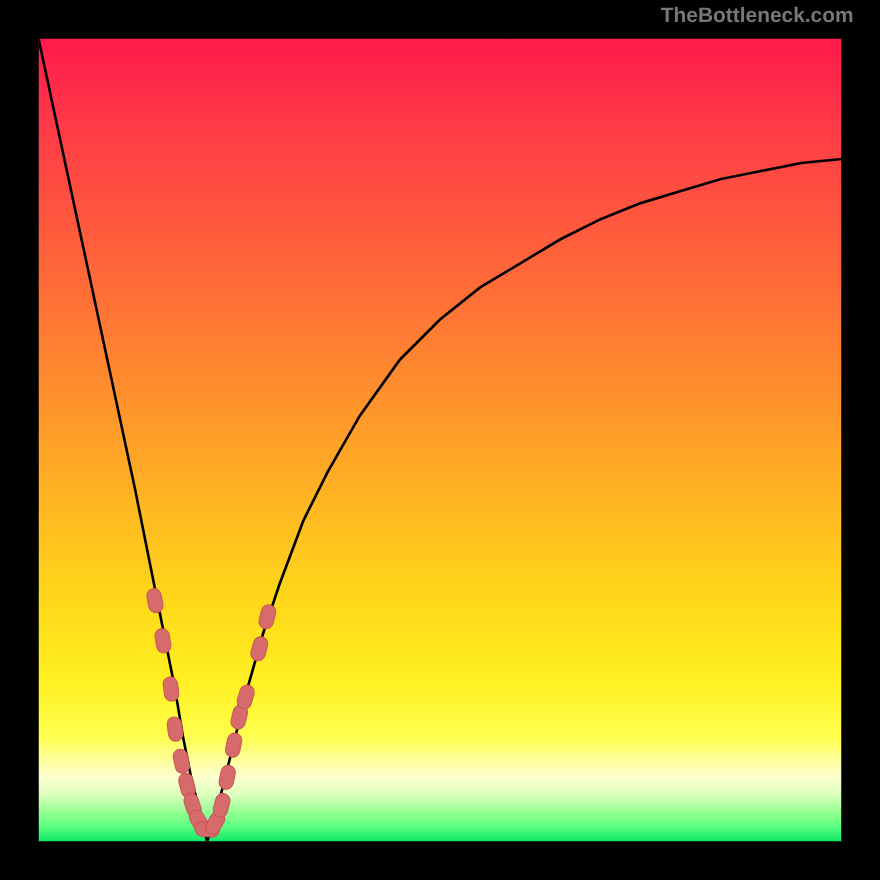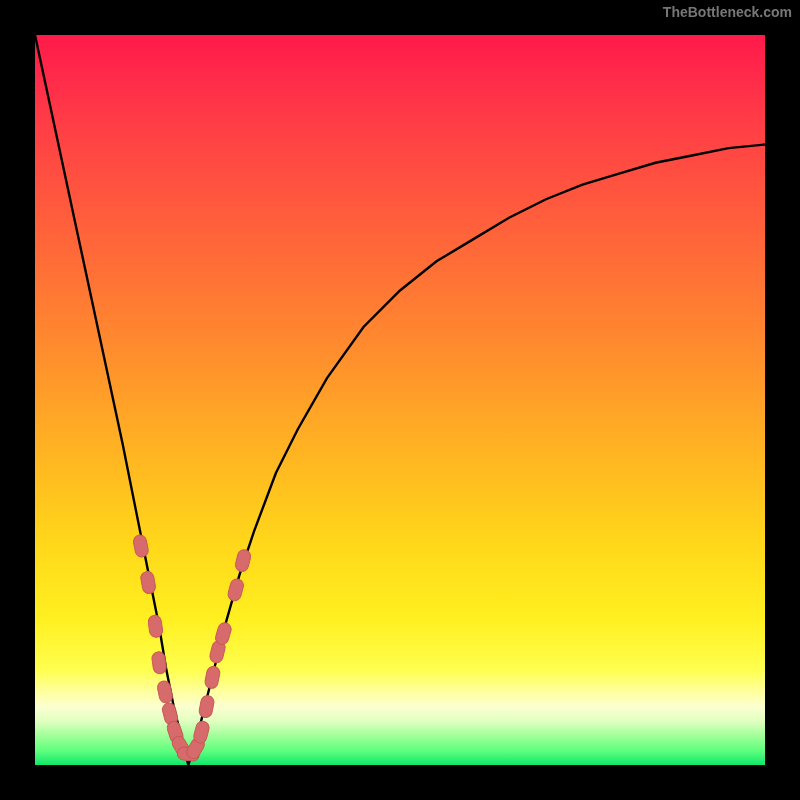--- a/index.html
+++ b/index.html
@@ -56,23 +56,23 @@
   .svg-layer {
     position: absolute;
     left: 0;
     top: 0;
     width: 730px;
     height: 730px;
   }
   .watermark {
     position: absolute;
     top: 4px;
-    right: 8px;
+    right: 24px;
     font-family: Arial, Helvetica, sans-serif;
-    font-size: 14px;
+    font-size: 19px;
     font-weight: bold;
     color: #777777;
     letter-spacing: 0px;
     user-select: none;
   }
 </style>
 </head>
 <body>
 
 <div class="frame">

